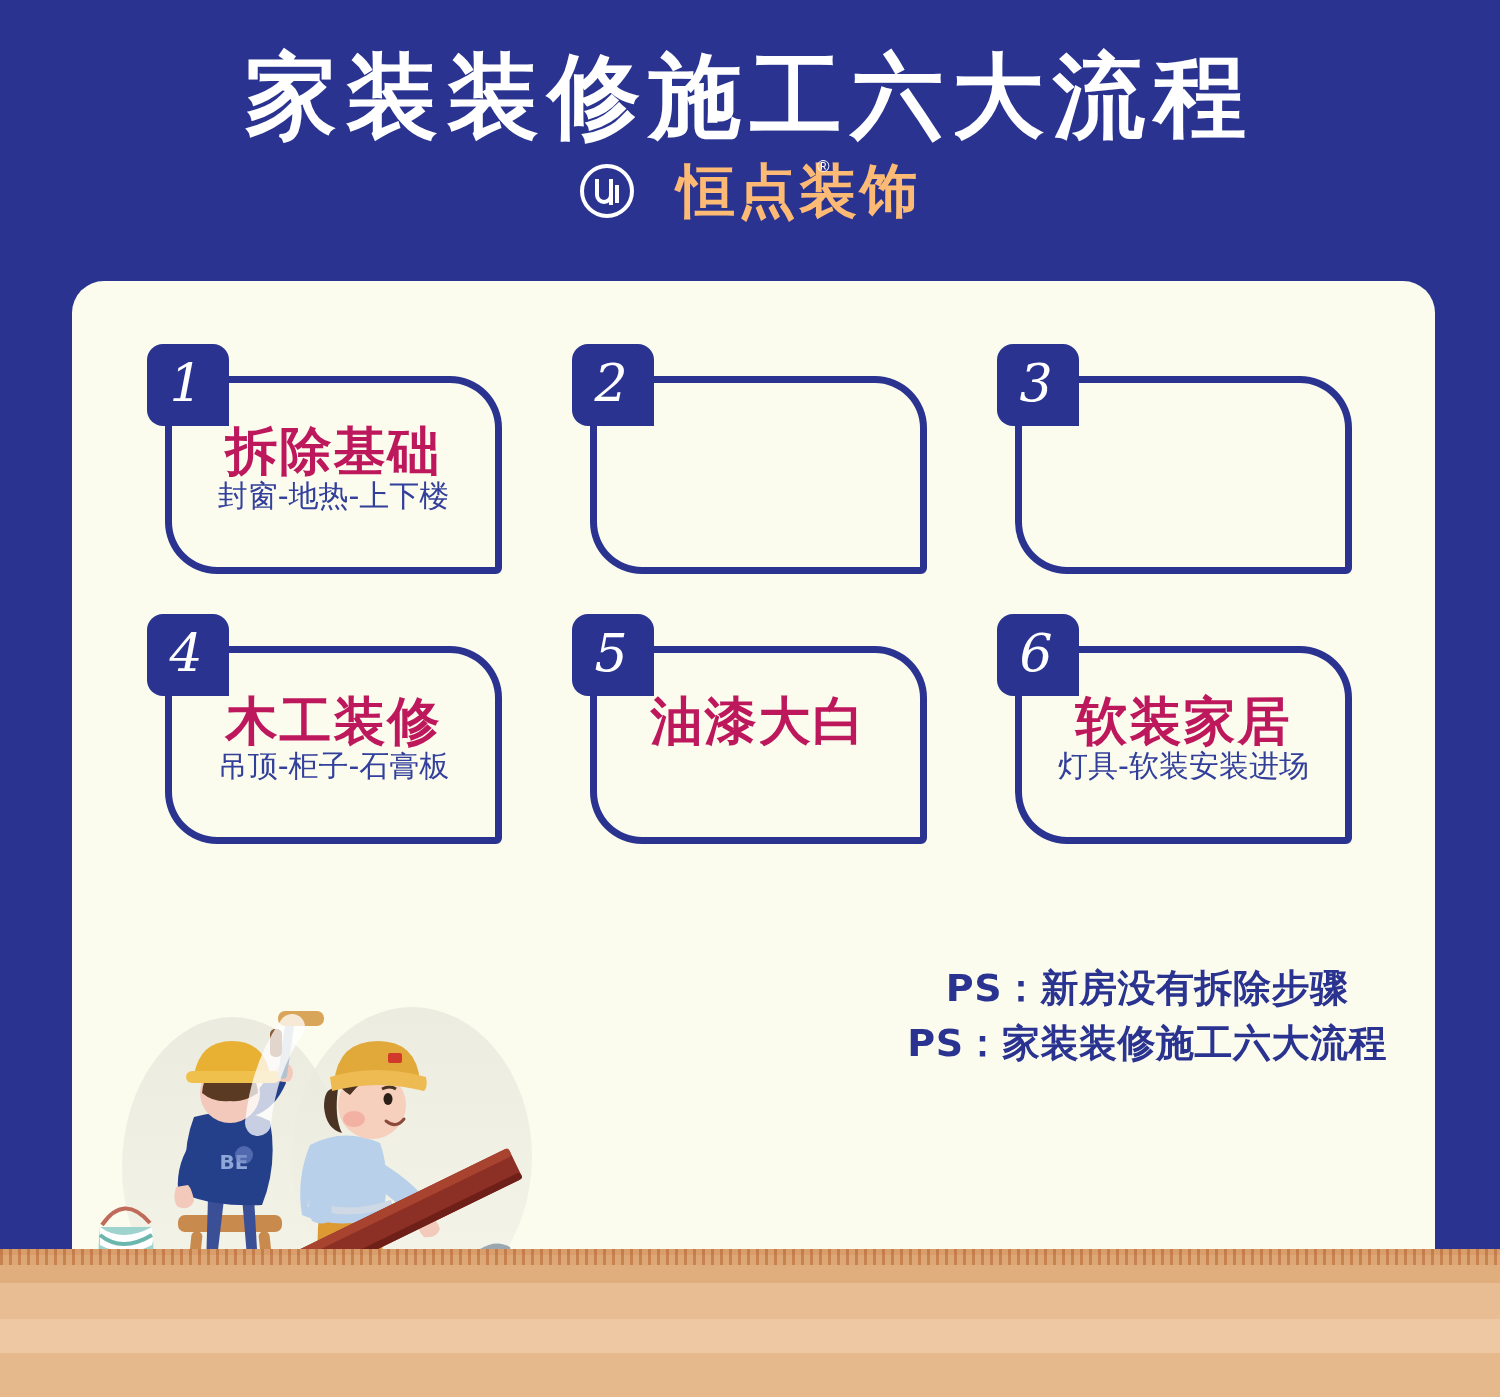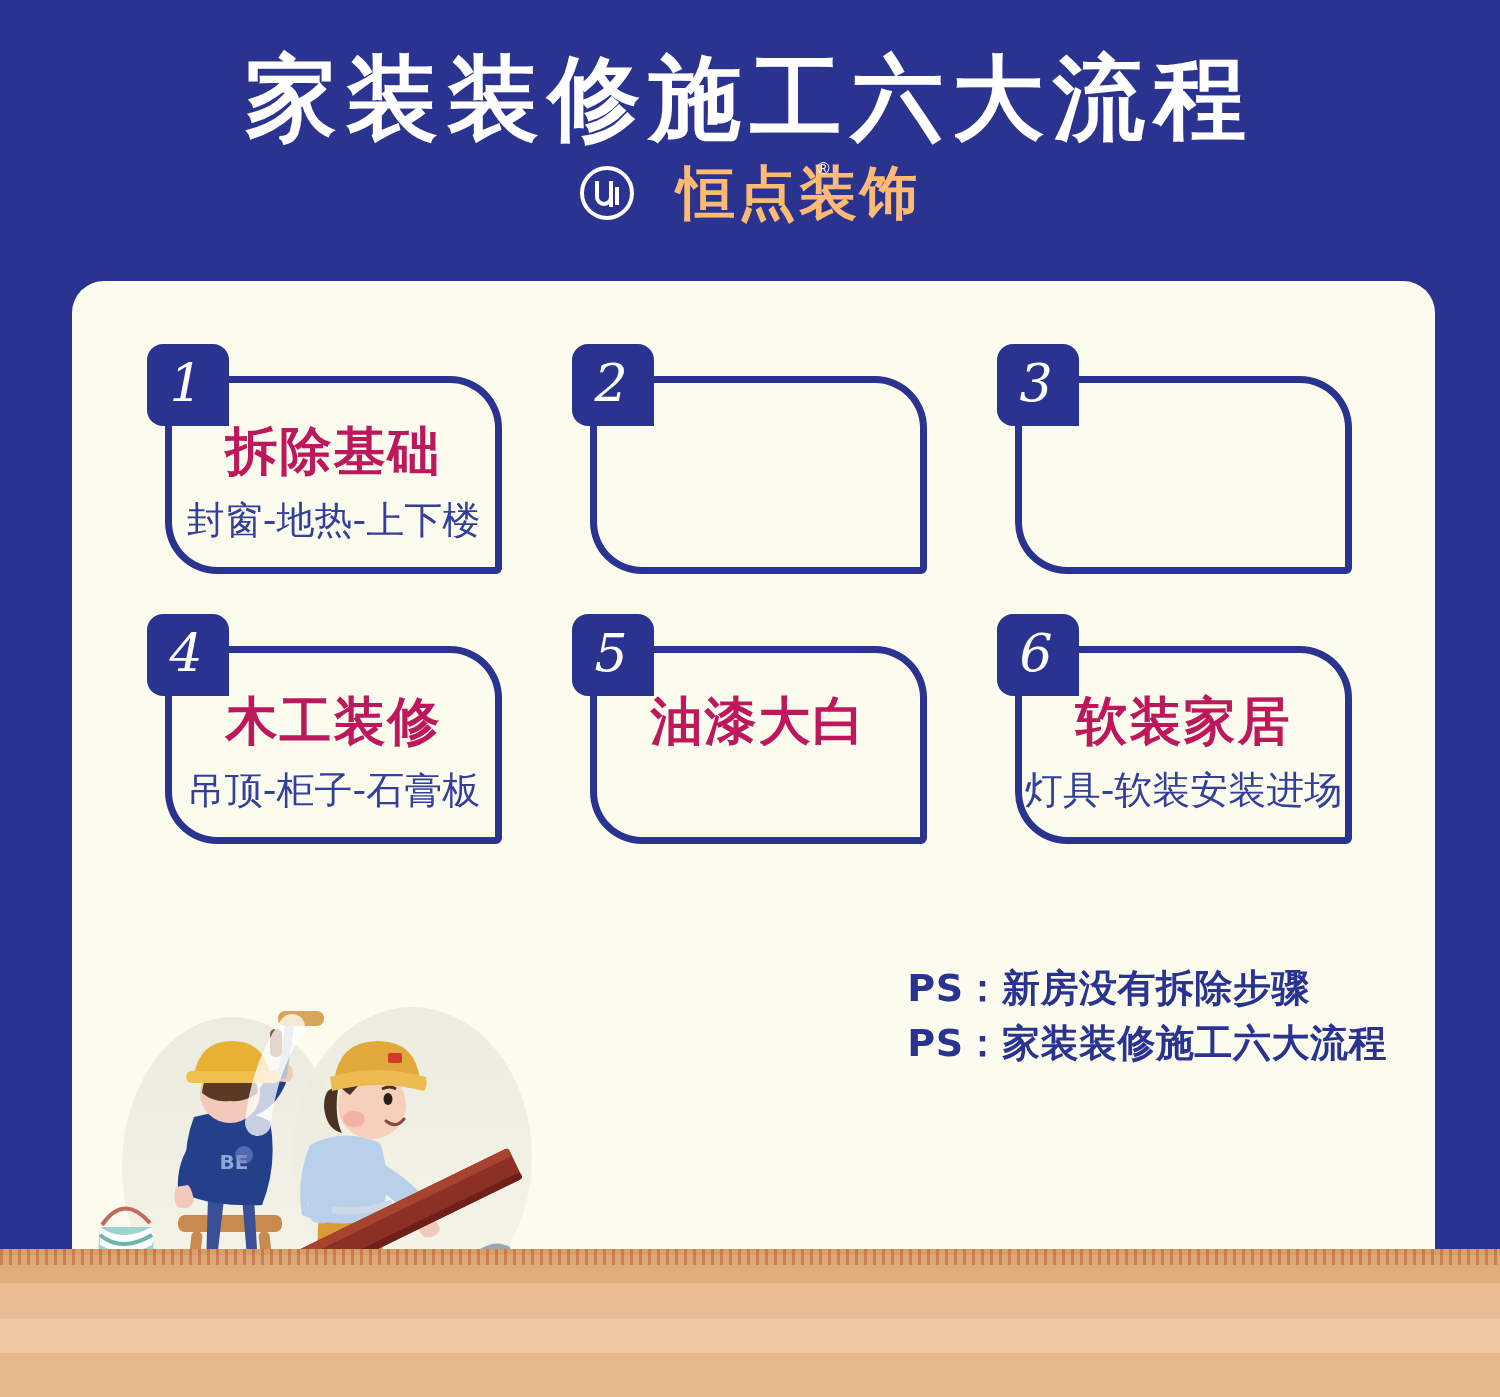--- a/index.html
+++ b/index.html
@@ -22,22 +22,22 @@
 
   
   .header {
     position: absolute;
     top: 0; left: 0;
     width: 1500px;
     height: 270px;
     text-align: center;
   }
   .main-title {
-    margin: 15px;
-    padding-top: 36px;
+    margin: 0;
+    padding-top: 49px;
     color: #ffffff;
     font-size: 92px;
     font-weight: 700;
     letter-spacing: 9px;
     line-height: 1.05;
     font-family: "DejaVu Sans", "Liberation Sans", sans-serif;
     white-space: nowrap;
   }
   .logo-row {
     margin-top: 16px;
@@ -144,36 +144,36 @@
   .step-title {
     color: #be185d;
     font-size: 52px;
     font-weight: 700;
     letter-spacing: 2px;
     line-height: 1.06;
     font-family: "DejaVu Sans", "Liberation Sans", sans-serif;
     white-space: nowrap;
   }
   .step-sub {
-    margin-top: 21px;
+    margin-top: 0;
     color: #33409b;
-    font-size: 38px;
+    font-size: 30px;
     font-weight: 400;
     letter-spacing: 0px;
     line-height: 1.1;
     font-family: "DejaVu Sans", "Liberation Sans", sans-serif;
     white-space: nowrap;
   }
 
   
   .notes {
     position: absolute;
     right: 48px;
     top: 680px;
-    text-align: left;
+    text-align: center;
     z-index: 5;
   }
   .note-line {
     color: #2a3490;
     font-size: 38px;
     font-weight: 600;
     line-height: 1.45;
     letter-spacing: 0.5px;
     font-family: "DejaVu Sans", "Liberation Sans", sans-serif;
     white-space: nowrap;

